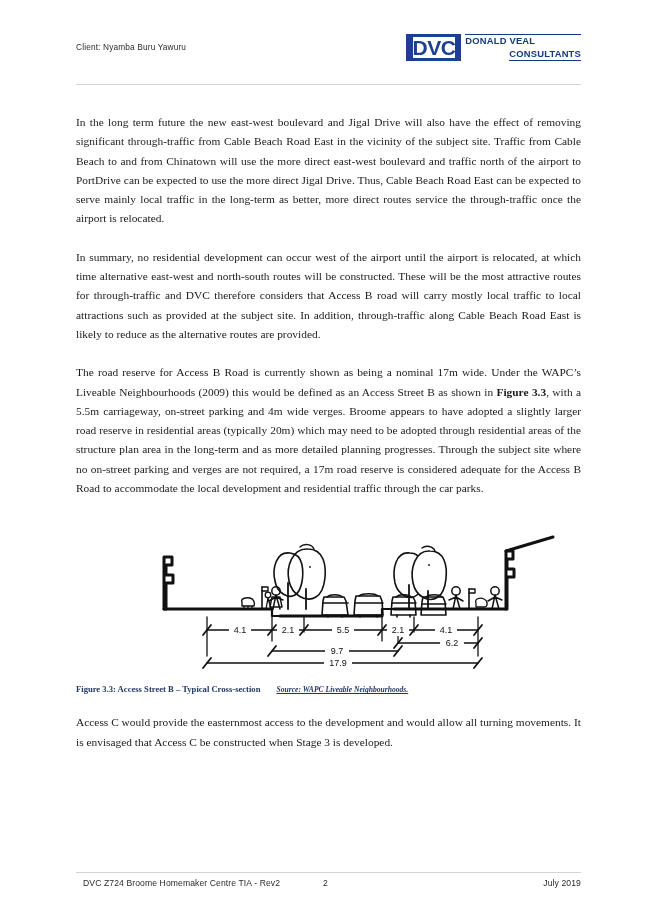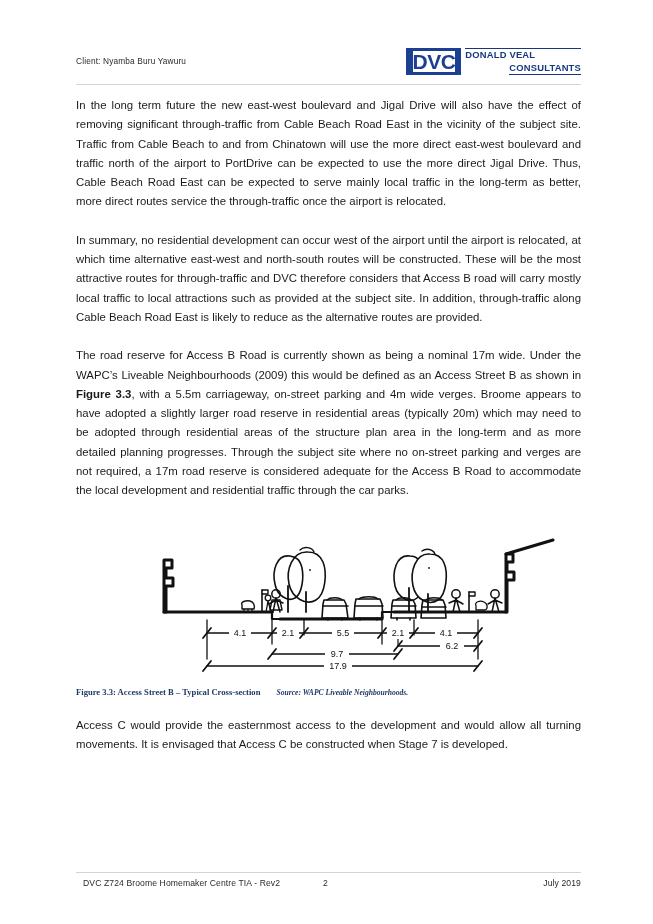--- a/index.html
+++ b/index.html
@@ -13,21 +13,21 @@
     height: 924px;
     background: #ffffff;
     overflow: hidden;
     box-sizing: border-box;
   }
 
   
   .header {
     position: absolute;
     left: 76px;
-    top: 54px;
+    top: 40px;
     width: 505px;
   }
   .header-meta {
     font-family: "Liberation Sans", sans-serif;
     font-size: 8.3px;
     color: #2b2b2b;
     letter-spacing: 0.15px;
     line-height: 15.5px;
   }
   .header-meta div { white-space: nowrap; }
@@ -92,26 +92,26 @@
   }
 
   
   .body-col {
     position: absolute;
     left: 76px;
     top: 96px;
     width: 505px;
   }
   p.para {
-    font-family: Liberation Sans, sans-serif;
+    font-family: Liberation Serif, serif;
     font-size: 11.4px;
     line-height: 19.3px;
     color: #1a1a1a;
     text-align: justify;
-    margin: 0 0 19px 0;
+    margin: 17px 0 19px 0;
   }
   p.para b { font-weight: bold; }
 
   
   .figure-wrap {
     position: relative;
     width: 505px;
     height: 160px;
     margin: 0 0 6px 0;
     text-decoration: underline;
@@ -125,20 +125,21 @@
     margin: 0 0 17px 0;
     line-height: 12px;
     white-space: nowrap;
   }
   .fig-caption .cap-main { font-weight: bold; }
   .fig-caption .cap-src {
     font-style: italic;
     font-weight: bold;
     font-size: 7.6px;
     margin-left: 16px;
+    text-decoration: underline;
   }
 
   
   .footer-rule {
     position: absolute;
     left: 76px;
     top: 872px;
     width: 505px;
     height: 1px;
     background: #d4d4d4;
@@ -349,21 +350,21 @@
           <rect x="248" y="139" width="28" height="13" fill="#fff"></rect>
           <text x="262" y="149">17.9</text>
         </g>
       </svg>
     </div>
 
     <p class="fig-caption">
       <span class="cap-main">Figure 3.3: Access Street B – Typical Cross-section</span><span class="cap-src">Source: WAPC Liveable Neighbourhoods.</span>
     </p>
 
-    <p class="para">Access C would provide the easternmost access to the development and would allow all turning movements. It is envisaged that Access C be constructed when Stage 7 is developed.</p>
+    <p class="para">Access C would provide the easternmost access to the development and would allow all turning movements. It is envisaged that Access C be constructed when Stage 3 is developed.</p>
   </div>
 
   <div class="footer-rule"></div>
   <div class="footer">
     <span class="footer-left">DVC Z724 Broome Homemaker Centre TIA - Rev2</span>
     <span class="footer-page">2</span>
     <span class="footer-right">July 2019</span>
   </div>
 
 </div>

